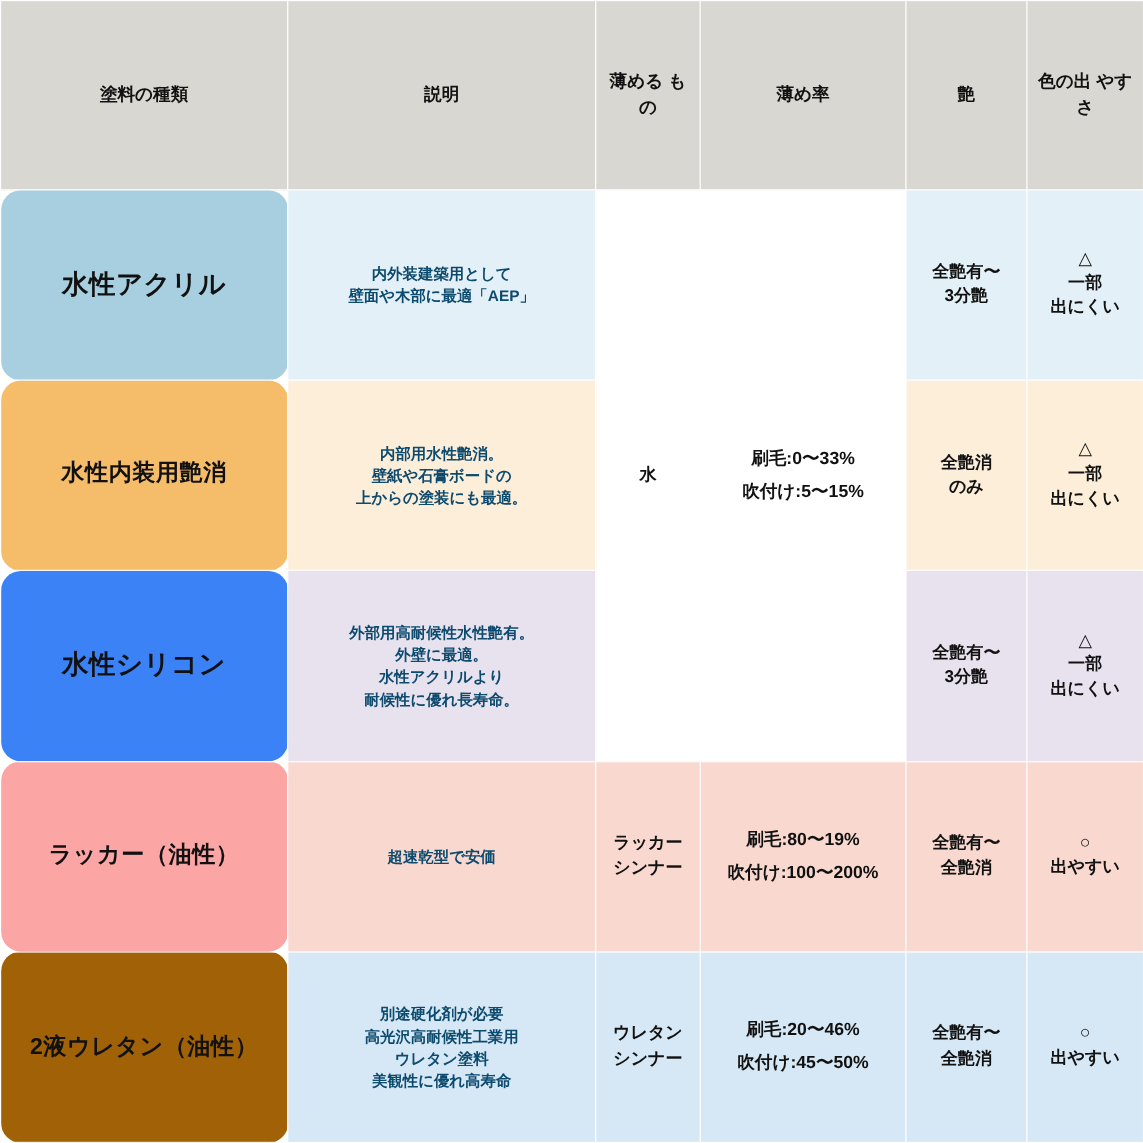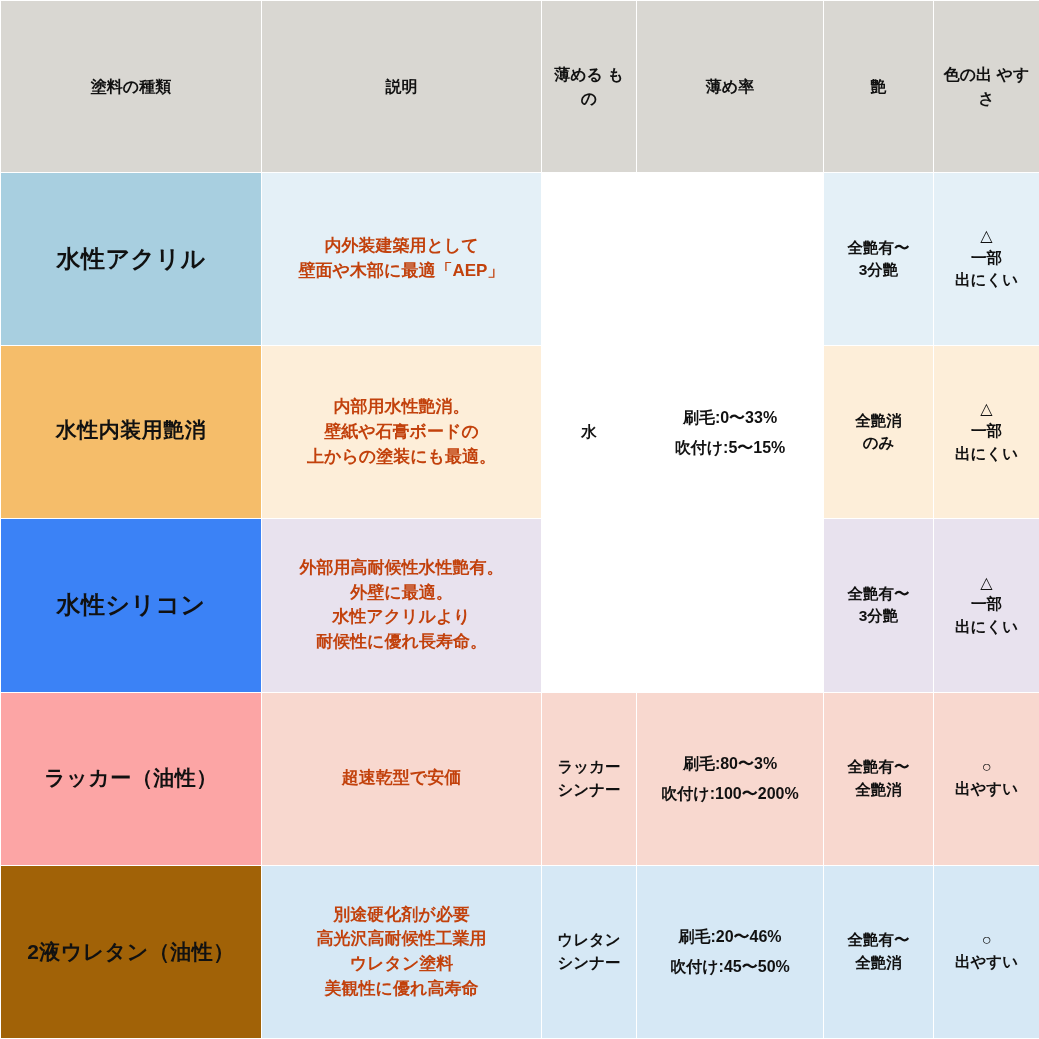--- a/index.html
+++ b/index.html
@@ -49,29 +49,30 @@
   }
 
   
   tbody tr { height: 173px; }
 
   
   td.type {
     font-size: 24px;
     letter-spacing: 0.5px;
     color: #111;
+    border-radius: 18px;
   }
   td.type.small {
     font-size: 21px;
   }
 
   
   td.desc {
-    font-size: 17px;
-    color: #c2410c;
+    font-size: 14px;
+    color: #0c4a6e;
   }
 
   
   td.thin, td.rate, td.gloss, td.color {
     font-size: 15.5px;
     color: #111;
   }
   td.rate { font-size: 16px; }
   td.color .mark {
     display: block;
@@ -187,21 +188,21 @@
     <tr>
       <td class="type small bg-lacquer">ラッカー（油性）</td>
       <td class="desc bg-lacquer-light">
         <span class="line">超速乾型で安価</span>
       </td>
       <td class="thin bg-lacquer-light">
         <span class="line">ラッカー</span>
         <span class="line">シンナー</span>
       </td>
       <td class="rate bg-lacquer-light">
-        <span class="line">刷毛:80〜3%</span>
+        <span class="line">刷毛:80〜19%</span>
         <span class="line">吹付け:100〜200%</span>
       </td>
       <td class="gloss bg-lacquer-light">
         <span class="line">全艶有〜</span>
         <span class="line">全艶消</span>
       </td>
       <td class="color bg-lacquer-light">
         <span class="mark">○</span>
         <span class="line">出やすい</span>
       </td>

